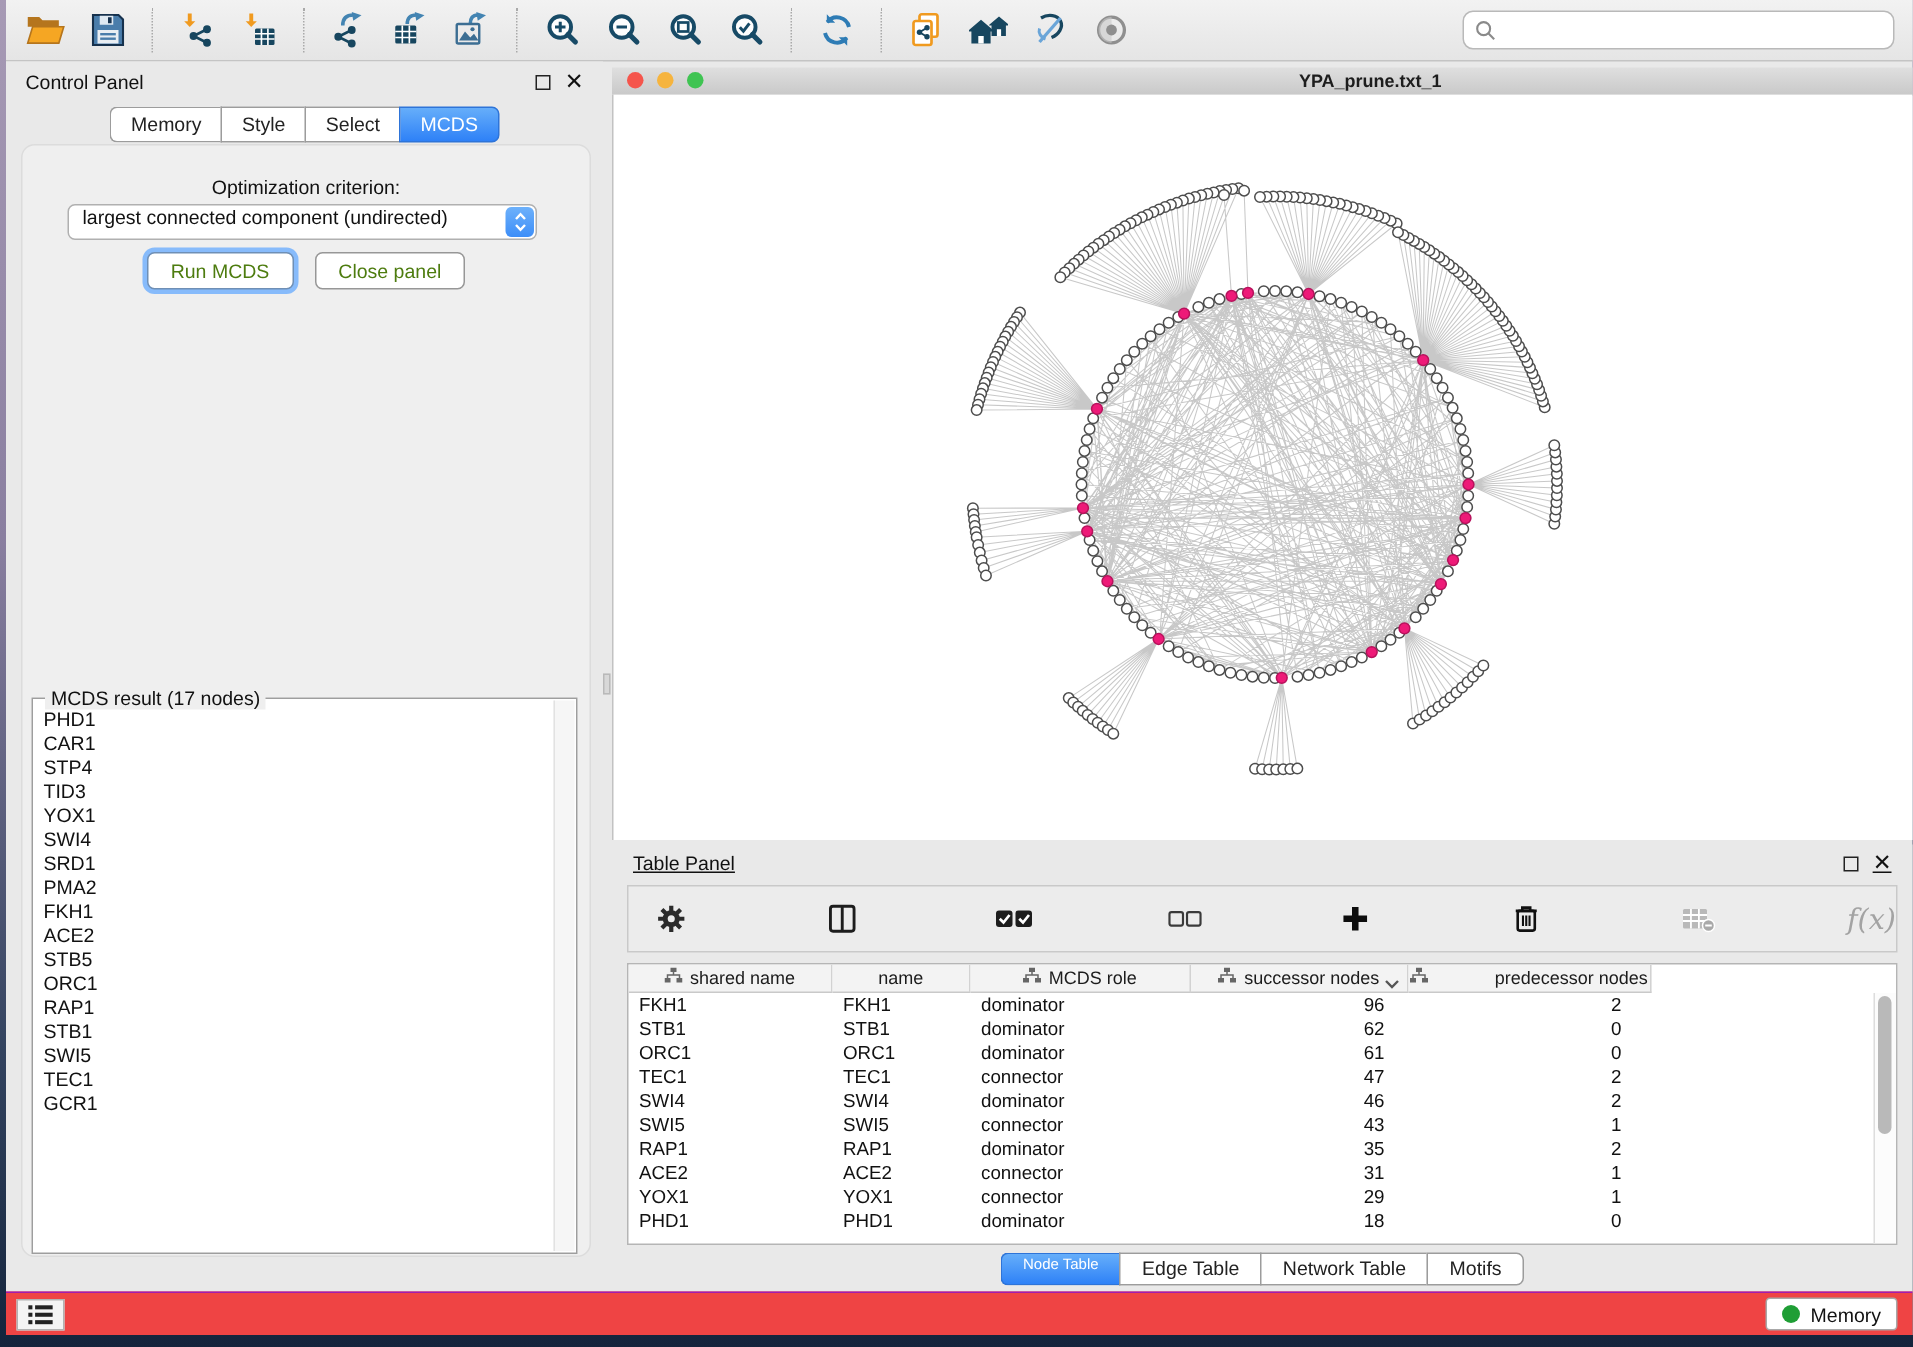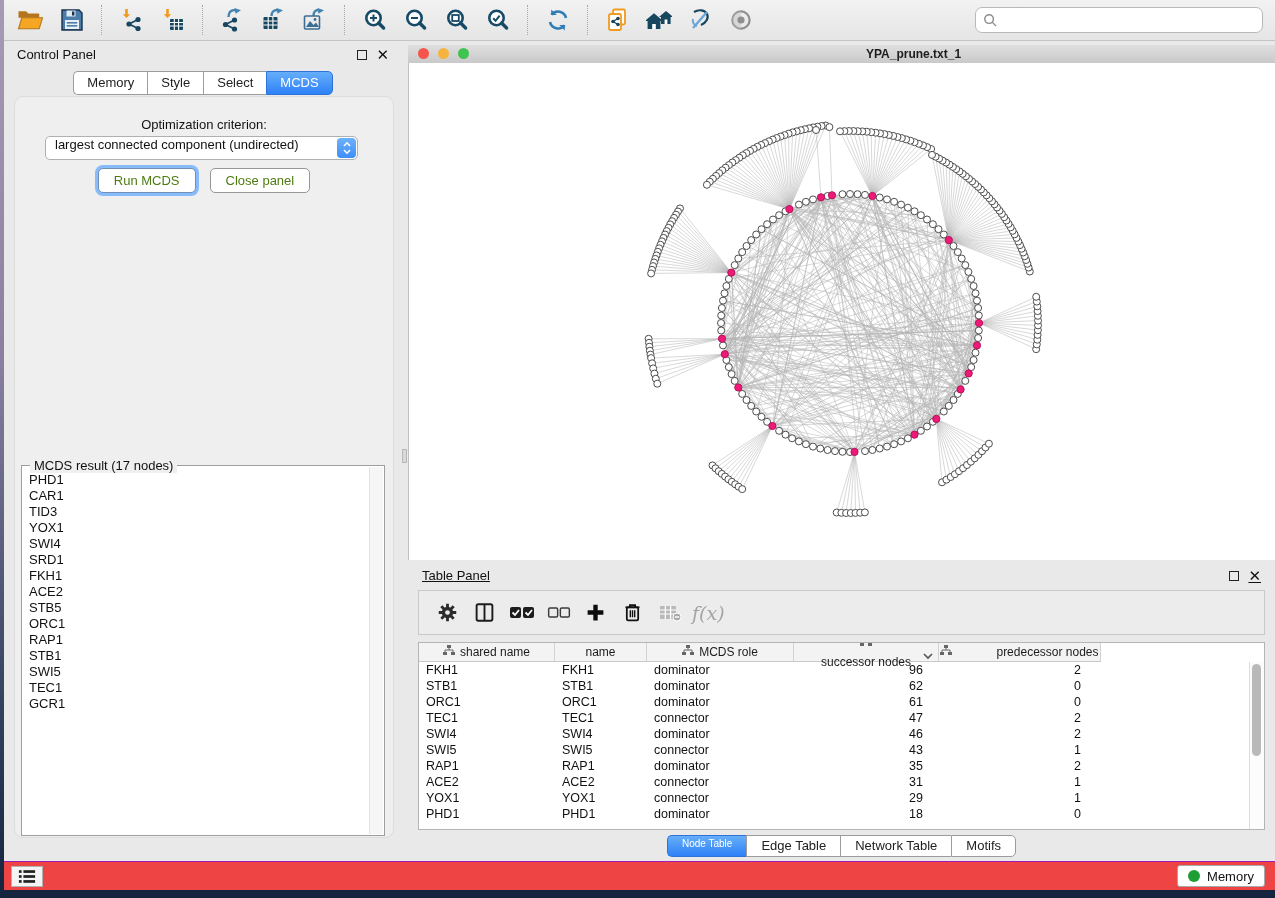--- a/index.html
+++ b/index.html
@@ -60,21 +60,21 @@
   .lights{position:absolute;left:10px;top:3px;display:flex;gap:9px;}
   .light{width:11px;height:11px;border-radius:50%;}
   .net-title .title{position:absolute;left:0;right:0;text-align:center;transform:translateX(72px);
     font-size:12px;font-weight:bold;color:#1d1d1d;}
   .net-canvas{position:absolute;top:18px;left:0;right:0;bottom:0;background:#fff;border-left:1px solid #c2c2c2;box-sizing:border-box;}
 
   
   .table-panel{position:absolute;left:404px;top:563px;right:0;bottom:28px;background:#e9e9e9;}
   .tp-header{height:25px;display:flex;align-items:center;padding:0 14px;font-size:13px;color:#111;text-decoration:underline;}
   .tp-toolbar{position:absolute;top:27px;left:10px;right:10px;height:45px;border:1px solid #c9c9c9;
-    background:#ececec;display:flex;align-items:center;padding-left:10px;box-sizing:border-box;}
+    background:#ececec;display:flex;align-items:center;padding-left:10px;box-sizing:border-box;justify-content:space-between;}
   .tpbtn{height:38px;min-width:37px;display:flex;align-items:center;justify-content:center;}
   .fx{font-family:"DejaVu Serif","Liberation Serif",serif;font-style:italic;font-size:19px;color:#a3a3a3;padding-left:4px;}
   .tbl{position:absolute;left:10px;right:10px;top:79px;bottom:32px;background:#fff;border:1px solid #b5b5b5;overflow:hidden;}
   .tbl-head{display:flex;height:19px;}
   .th{background:#f3f3f3;border-right:1px solid #d2d2d2;border-bottom:1px solid #c9c9c9;
     display:flex;align-items:center;justify-content:center;gap:5px;font-size:12px;color:#1c1c1c;box-sizing:border-box;position:relative;}
   .rowsarea{position:absolute;left:0;right:14px;top:19px;bottom:0;}
   .trow{display:flex;height:16px;align-items:center;font-size:12.5px;color:#111;}
   .td{box-sizing:border-box;white-space:nowrap;overflow:hidden;}
   .tbl-scroll{position:absolute;top:19px;bottom:0;right:0;width:14px;border-left:1px solid #ddd;background:#fcfcfc;}
@@ -267,24 +267,26 @@
       </div>
       <div class="btn-row">
         <div class="btn focusring">Run MCDS</div>
         <div class="btn">Close panel</div>
       </div>
       <div class="result-box">
         <span class="result-legend">MCDS result (17 nodes)</span>
         <div class="mcds-list" id="mcds-list">
             <div>PHD1</div>
             <div>CAR1</div>
+            <div>STP4</div>
             <div>TID3</div>
             <div>YOX1</div>
             <div>SWI4</div>
             <div>SRD1</div>
+            <div>PMA2</div>
             <div>FKH1</div>
             <div>ACE2</div>
             <div>STB5</div>
             <div>ORC1</div>
             <div>RAP1</div>
             <div>STB1</div>
             <div>SWI5</div>
             <div>TEC1</div>
             <div>GCR1</div>
           </div>
@@ -676,21 +678,21 @@
             <span><svg width="12" height="11" viewBox="0 0 12 11">
                 <g fill="#666">
                   <rect x="4" y="0" width="4" height="3"></rect>
                   <rect x="0" y="7" width="4" height="3"></rect>
                   <rect x="8" y="7" width="4" height="3"></rect>
                 </g>
                 <path d="M6 3v2M2 7V5h8v2" stroke="#666" fill="none"></path>
               </svg></span>
             <span>MCDS role</span>
           </div>
-          <div class="th" style="width: 145px; flex-direction: column;">
+          <div class="th" style="width: 145px;">
             <span><svg width="12" height="11" viewBox="0 0 12 11">
                 <g fill="#666">
                   <rect x="4" y="0" width="4" height="3"></rect>
                   <rect x="0" y="7" width="4" height="3"></rect>
                   <rect x="8" y="7" width="4" height="3"></rect>
                 </g>
                 <path d="M6 3v2M2 7V5h8v2" stroke="#666" fill="none"></path>
               </svg></span>
             <span>successor nodes</span>
             <span style="position:absolute;right:5px;top:6px;"><svg width="10" height="7" viewBox="0 0 10 7">

